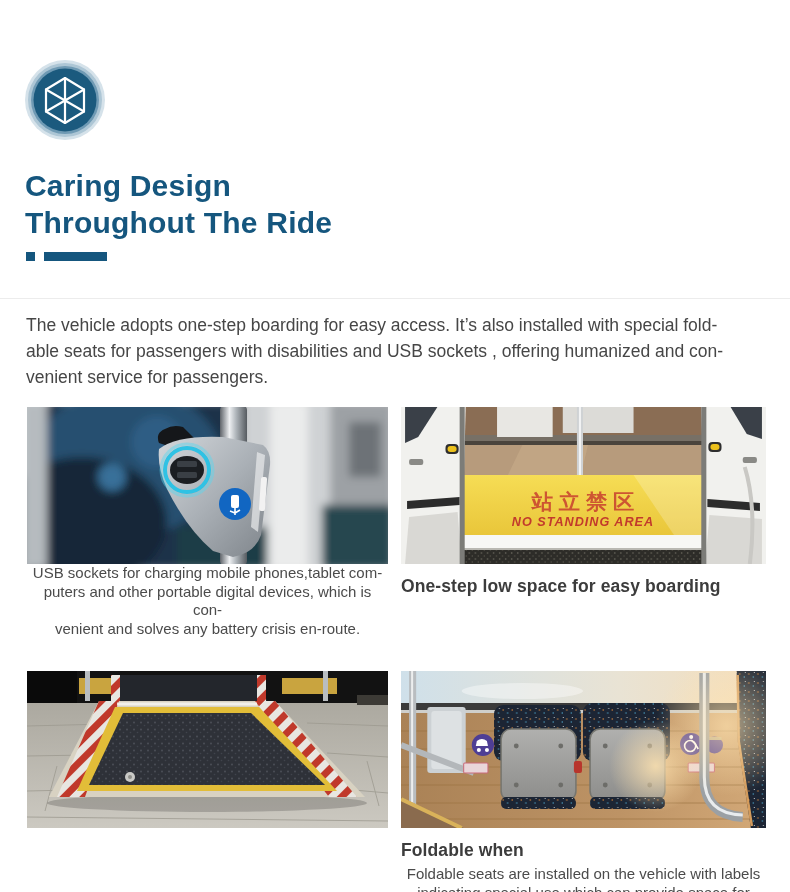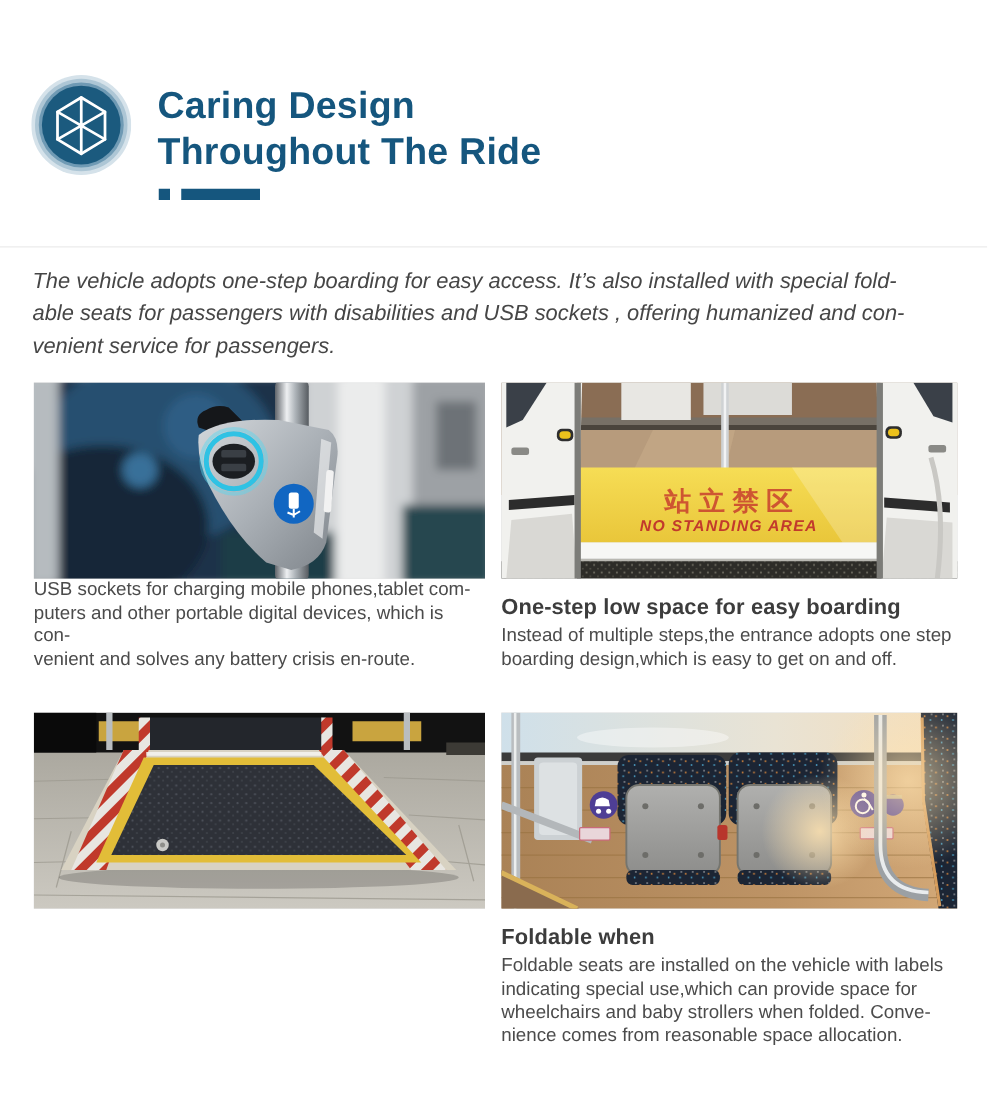--- a/index.html
+++ b/index.html
@@ -1,38 +1,38 @@
 <!DOCTYPE html>
 <html><head>
 <meta charset="utf-8">
 <style>
   * { margin:0; padding:0; box-sizing:border-box; }
   html,body { background:#ffffff; }
   body { font-family:"Liberation Sans", sans-serif; }
   .page { position:relative; width:790px; height:892px; background:#fff; overflow:hidden; }
 
   
-  .header { display:flex; align-items:flex-start; gap:21px; padding:60px 0 0 25px; }
+  .header { display:flex; align-items:flex-start; gap:21px; padding:60px 0 0 25px;flex-direction:column; }
   .logo { width:80px; height:80px; flex:0 0 auto; }
   .title-wrap { padding-top:6px; }
   h1.page-title { color:#15567e; font-size:30px; line-height:37px; font-weight:bold; white-space:pre-line; letter-spacing:0.2px; }
   .dash-row { display:flex; align-items:center; gap:9px; margin-top:11px; margin-left:1px; }
   .dash-square { width:9px; height:9px; background:#15567e; }
   .dash-bar { width:63px; height:9px; background:#15567e; }
 
   
   .divider { border:none; border-top:1px solid #ececec; margin:37px 0 0 0; }
-  .intro { margin:13px 26px 0 26px; color:#464646; font-size:17.5px; line-height:26px; white-space:pre-line;font-style:italic; }
+  .intro { margin:13px 26px 0 26px; color:#464646; font-size:17.5px; line-height:26px; white-space:pre-line; }
 
   
   .grid { display:grid; grid-template-columns:361px 365px; column-gap:13px; row-gap:33px; margin:17px 25px 0 27px; }
   .photo { width:100%; height:157px; overflow:hidden; background:#ddd; }
   .photo svg { display:block; width:100%; height:100%; }
   .feature h3 { margin:12px 0 4px 0; color:#3c3c3c; font-size:17.5px; font-weight:bold; letter-spacing:0.1px; }
-  .feature p.desc { color:#4b4b4b; font-size:15px; line-height:18.5px; white-space:pre-line; }
+  .feature p.desc { color:#4b4b4b; font-size:15px; line-height:18.5px; white-space:pre-line;text-align:center; }
 
   svg text { font-family:"Liberation Sans", sans-serif; }
 </style>
 </head>
 <body>
 
 <div class="page">
 
   <header class="header">
     <div class="logo">
@@ -181,22 +181,20 @@
           <rect x="304" y="35" width="13" height="10" rx="4" fill="#2e2e2e"></rect>
           <rect x="306" y="37" width="9" height="6" rx="3" fill="#ecc11c"></rect>
           <rect x="338" y="50" width="14" height="6" rx="2" fill="#8a8a86"></rect>
           <polygon points="303,92 355,96 355,104 303,100" fill="#2c2c2c"></polygon>
           <polygon points="305,108 357,112 357,157 301,157" fill="#d9d8d4"></polygon>
           <rect x="297" y="0" width="5" height="157" fill="#7c7c78"></rect>
           <path d="M340,60 Q352,100 345,157" stroke="#c9c8c4" stroke-width="4" fill="none"></path>
         </svg>
       </div>
       <h3>One-step low space for easy boarding</h3>
-      <p class="desc">Instead of multiple steps,the entrance adopts one step
-boarding design,which is easy to get on and off.</p>
     </article>
 
     <article class="feature">
       <div class="photo">
         <svg viewBox="0 0 361 157" preserveAspectRatio="none">
           <defs>
             <linearGradient id="r-ground" x1="0" y1="0" x2="0" y2="1">
               <stop offset="0" stop-color="#aba89f"></stop>
                 <stop offset="1" stop-color="#ccc9c1"></stop>
             </linearGradient>

